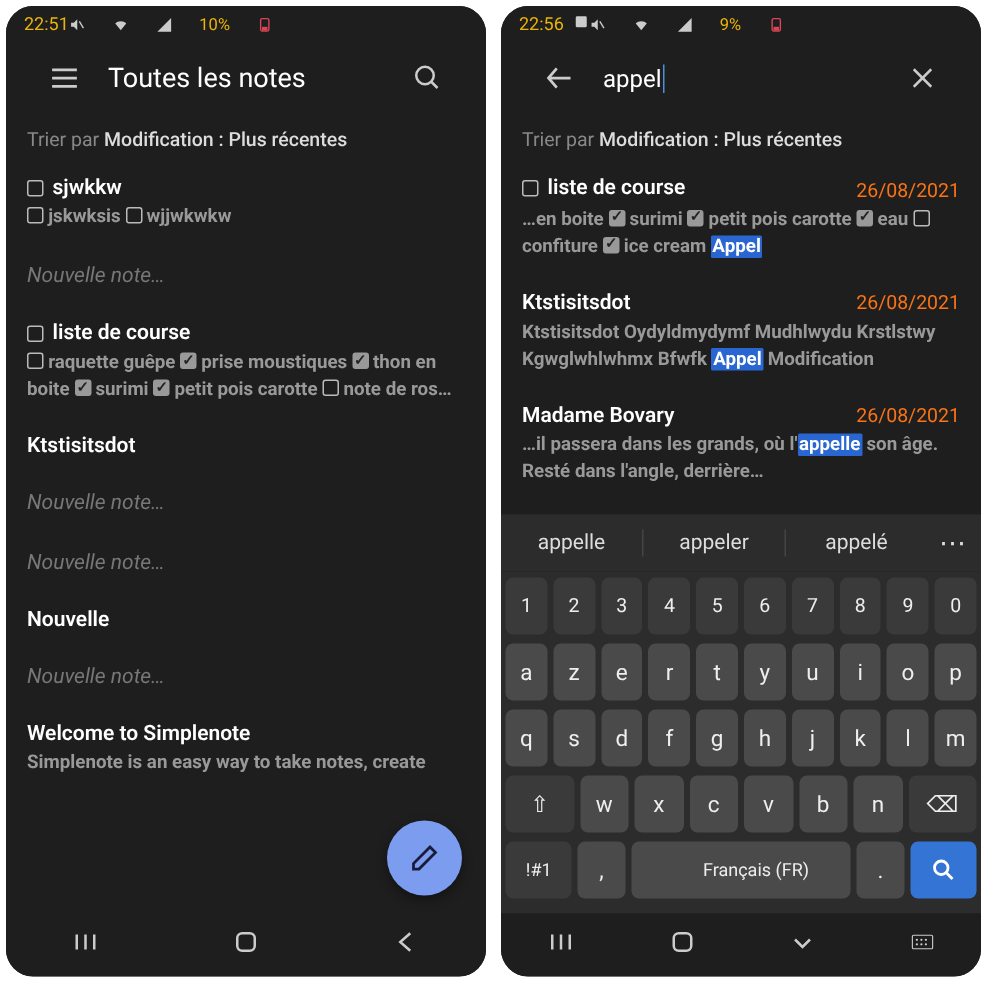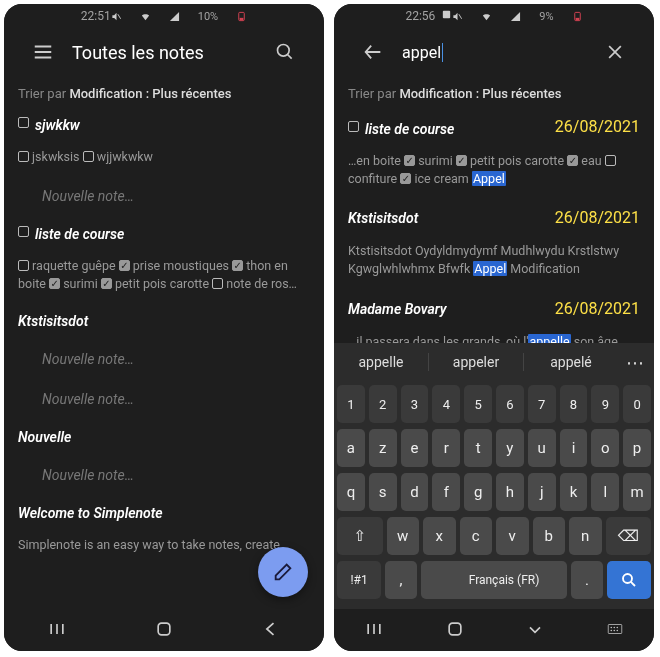--- a/index.html
+++ b/index.html
@@ -20,25 +20,25 @@
     border-radius: 18px;
     overflow: hidden;
     display: flex;
     flex-direction: column;
     position: relative;
     font-size: 13px;
   }
   .statusbar {
     height: 24px;
     display: flex;
-    justify-content: center;
+    justify-content: flex-start;
     align-items: center;
     padding: 0 12px;
     font-size: 12px;
-    color: #a3a3a3;
+    color: #eab308;
     background: #1e1e1e;
   }
   .status-right { display: flex; align-items: center; gap: 18px; font-size: 11px; }
   .status-right svg { width: 11px; height: 11px; }
   .appbar {
     height: 48px;
     display: flex;
     align-items: center;
     padding: 0 28px;
     gap: 18px;
@@ -56,25 +56,25 @@
   }
   .search-cursor { border-right: 1px solid #4a90e2; padding-right: 1px; }
   .sort-row {
     padding: 10px 14px 6px;
     font-size: 13px;
     color: #888;
   }
   .sort-row b { color: #ddd; font-weight: 500; }
   .list { flex: 1; overflow: hidden; padding: 0 14px; }
   .note { padding: 10px 0 10px; }
-  .note-title { color: #fff; font-weight: 600; font-size: 14px; display: flex; align-items: flex-start; gap: 6px; font-style: italic; }
+  .note-title { color: #fff; font-weight: 600; font-size: 14px; display: flex; align-items: center; gap: 6px; }
   .note-title-row { display: flex; justify-content: space-between; align-items: baseline; }
-  .note-date { color: #fde047; font-size: 16px; font-weight: 400; }
-  .note-preview { color: #999; font-size: 12.5px; line-height: 1.45; margin-top: 15px; }
-  .note-placeholder { color: #777; font-style: italic; font-size: 14px; padding: 12px 0; margin-left: 24px; }
+  .note-date { color: #f97316; font-size: 13px; font-weight: 400; }
+  .note-preview { color: #999; font-size: 12.5px; line-height: 1.45; margin-top: 3px; font-weight: bold; }
+  .note-placeholder { color: #777; font-style: italic; font-size: 14px; padding: 12px 0; }
   .chk { display: inline-block; width: 11px; height: 11px; border: 1.4px solid #bbb; border-radius: 2px; position: relative; flex-shrink: 0; vertical-align: -1px; }
   .chk.checked { background: #999; border-color: #999; }
   .chk.checked::after { content: "✓"; position: absolute; left: 0.5px; top: -2.5px; font-size: 10px; color: #222; }
   .hl { background: #2966d1; color: #fff; padding: 0 1px; border-radius: 1px; }
   .fab {
     position: absolute;
     right: 16px;
     bottom: 54px;
     width: 50px;
     height: 50px;

